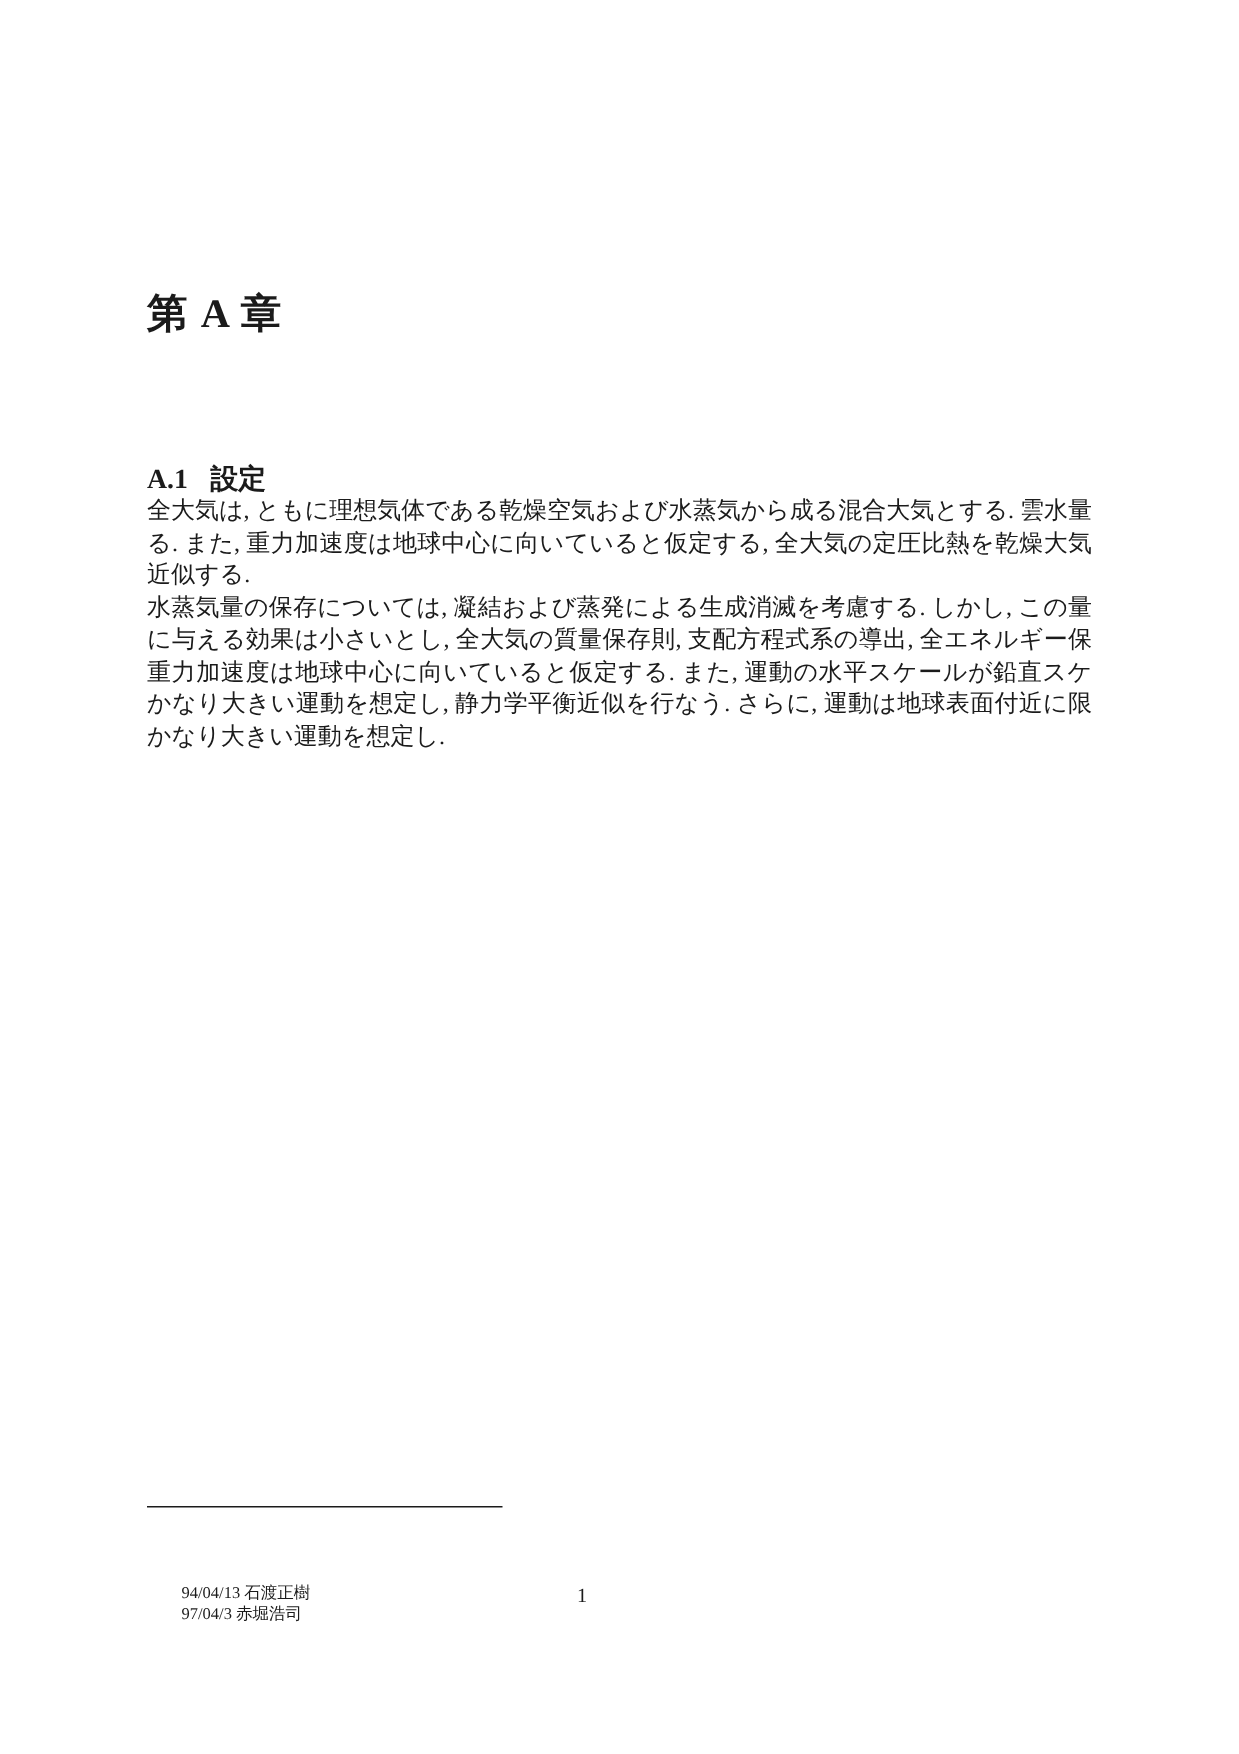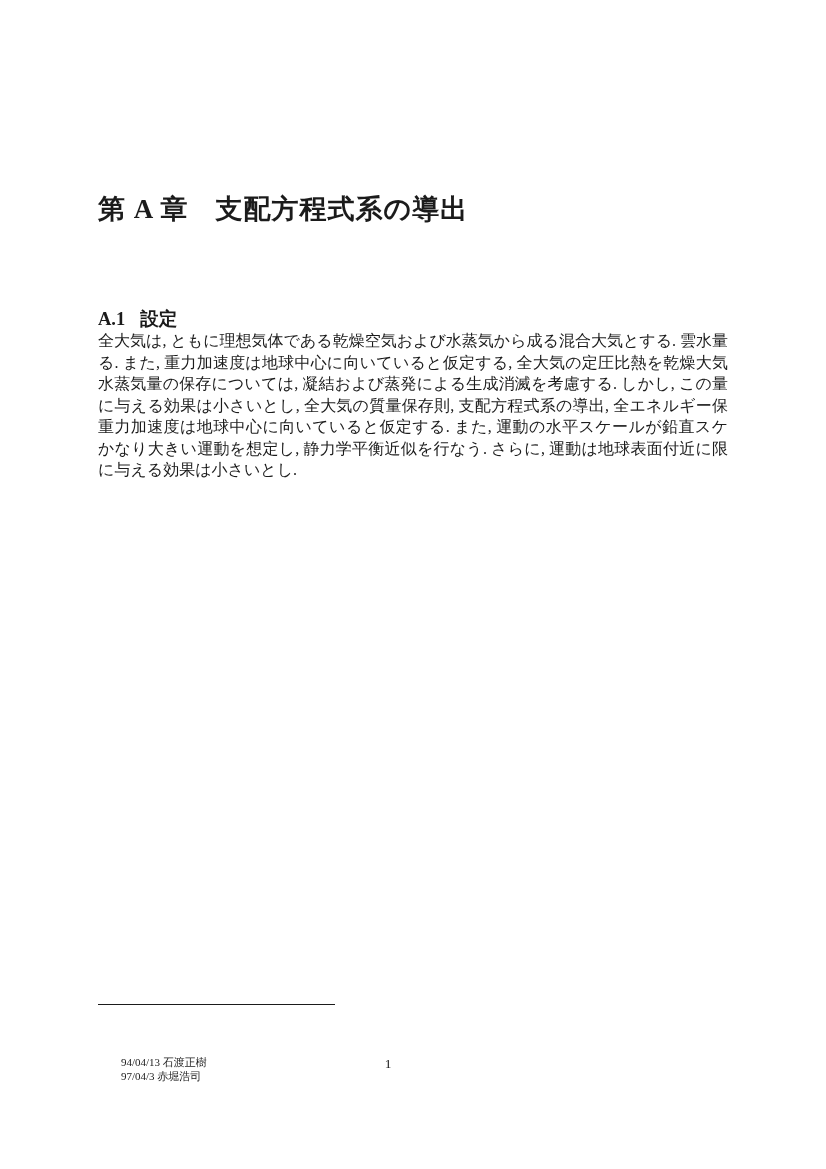--- a/index.html
+++ b/index.html
@@ -89,41 +89,41 @@
     font-size: 13.5px;
   }
 </style>
 </head>
 <body>
 
 <div class="page">
 
   <div class="chapter-heading">
     <span>第 A 章</span>
-    <span>支配方程式系の導出</span>
   </div>
 
   <div class="section-heading">
     <span>A.1</span>
     <span>設定</span>
   </div>
 
   <div class="body-text">
     <div>
       <div class="body-line justify">全大気は, ともに理想気体である乾燥空気および水蒸気から成る混合大気とする. 雲水量は無視す</div>
       <div class="body-line justify">る. また, 重力加速度は地球中心に向いていると仮定する, 全大気の定圧比熱を乾燥大気の値で</div>
+      <div class="body-line last">近似する.</div>
     </div>
     <div>
       <div class="body-line justify">水蒸気量の保存については, 凝結および蒸発による生成消滅を考慮する. しかし, この量が全大気</div>
       <div class="body-line justify">に与える効果は小さいとし, 全大気の質量保存則, 支配方程式系の導出, 全エネルギー保存則に影</div>
     </div>
     <div>
       <div class="body-line justify">重力加速度は地球中心に向いていると仮定する. また, 運動の水平スケールが鉛直スケールよりも</div>
       <div class="body-line justify">かなり大きい運動を想定し, 静力学平衡近似を行なう. さらに, 運動は地球表面付近に限られるこ</div>
-      <div class="body-line last">に与える効果は小さいとし.</div>
+      <div class="body-line last">かなり大きい運動を想定し.</div>
     </div>
   </div>
 
   <div class="footnote-rule"></div>
 
   <div class="footnote">
     <div>94/04/13 石渡正樹</div>
     <div>97/04/3 赤堀浩司</div>
   </div>
 

